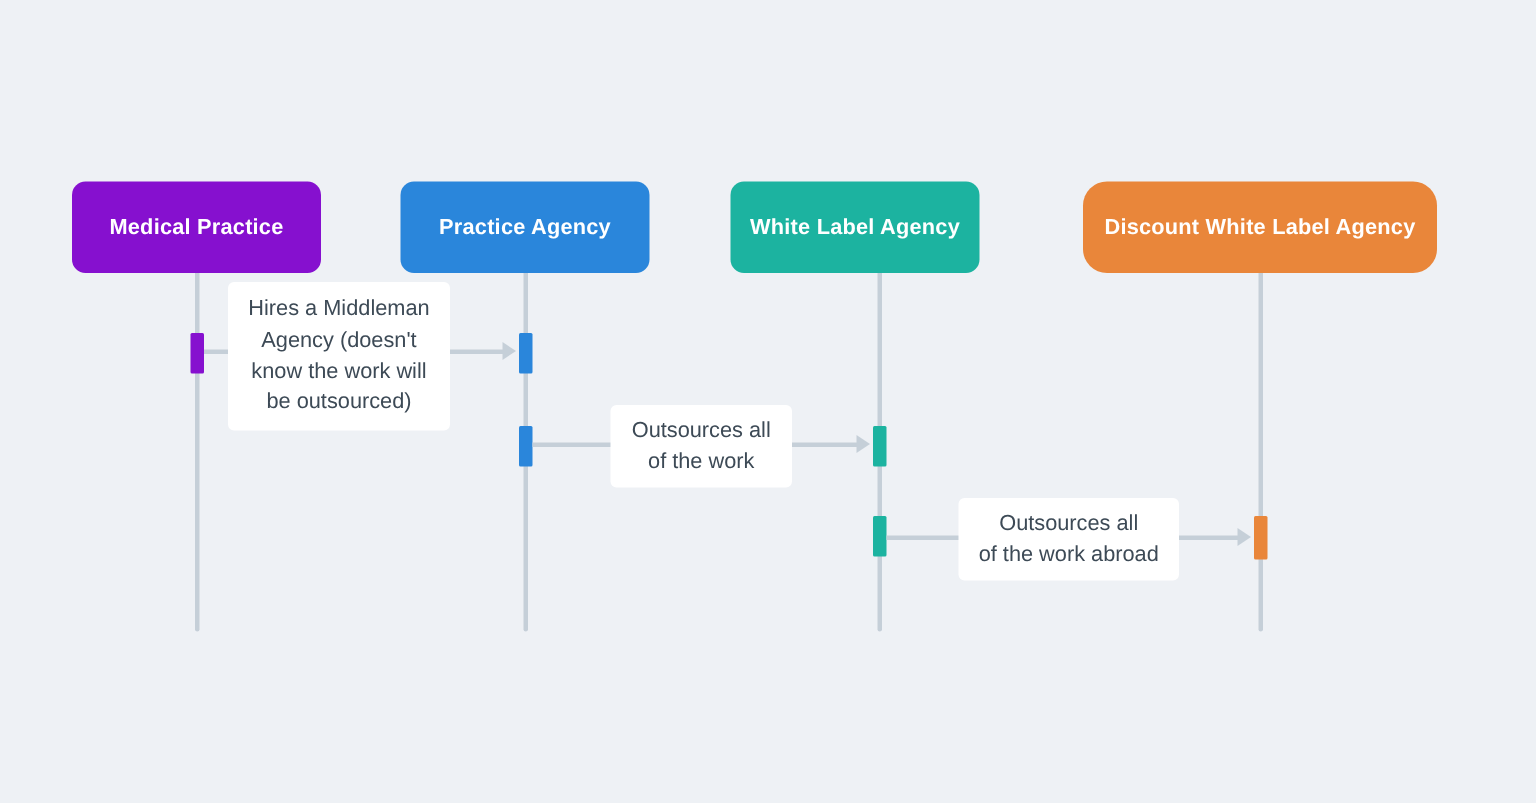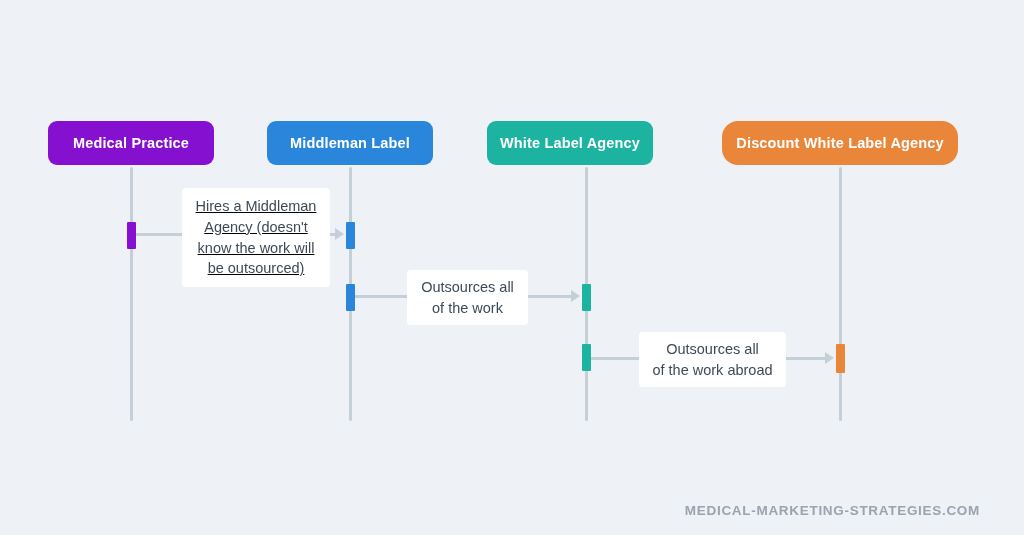--- a/index.html
+++ b/index.html
@@ -23,21 +23,21 @@
   .lifeline {
     position: absolute;
     width: 3px;
     background: #c5cfd8;
     border-radius: 2px;
   }
 
   
   .participant {
     position: absolute;
-    height: 44px;
+    height: 61px;
     border-radius: 9px;
     display: flex;
     align-items: center;
     justify-content: center;
     box-sizing: border-box;
     padding: 0 20px;
   }
   .participant-label {
     color: #ffffff;
     font-size: 14.5px;
@@ -106,21 +106,21 @@
 
   <div class="lifeline" id="ll0" style="left: 130px; top: 167px; height: 254px;"></div>
   <div class="lifeline" id="ll1" style="left: 349px; top: 167px; height: 254px;"></div>
   <div class="lifeline" id="ll2" style="left: 585px; top: 167px; height: 254px;"></div>
   <div class="lifeline" id="ll3" style="left: 839px; top: 167px; height: 254px;"></div>
 
   <div class="participant" id="p0" style="left: 48px; top: 121px; width: 166px; background: rgb(134, 16, 207);">
     <span class="participant-label">Medical Practice</span>
   </div>
   <div class="participant" id="p1" style="left: 267px; top: 121px; width: 166px; background: rgb(42, 134, 219);">
-    <span class="participant-label">Middleman Label</span>
+    <span class="participant-label">Practice Agency</span>
   </div>
   <div class="participant" id="p2" style="left: 487px; top: 121px; width: 166px; background: rgb(28, 179, 160);">
     <span class="participant-label">White Label Agency</span>
   </div>
   <div class="participant" id="p3" style="left: 722px; top: 121px; width: 236px; background: rgb(233, 134, 58); border-radius: 16px;">
     <span class="participant-label">Discount White Label Agency</span>
   </div>
 
   <div id="activations-layer">
       <div class="activation" style="left: 127px; top: 222px; height: 27px; background: rgb(134, 16, 207);"></div>
@@ -133,30 +133,29 @@
 
   <div id="arrows-layer">
       <div class="arrow-line" style="left: 136px; top: 233px; width: 200px; background: rgb(197, 207, 216);"></div>
       <div class="arrow-head" style="left: 335px; top: 228px; border-left-color: rgb(197, 207, 216);"></div>
       <div class="arrow-line" style="left: 355px; top: 295px; width: 217px; background: rgb(197, 207, 216);"></div>
       <div class="arrow-head" style="left: 571px; top: 290px; border-left-color: rgb(197, 207, 216);"></div>
       <div class="arrow-line" style="left: 591px; top: 357px; width: 235px; background: rgb(197, 207, 216);"></div>
       <div class="arrow-head" style="left: 825px; top: 352px; border-left-color: rgb(197, 207, 216);"></div>
     </div>
 
-  <div class="msg-box" id="m0" style="left: 182px; top: 188px; width: 148px; height: 99px; text-decoration: underline;">
+  <div class="msg-box" id="m0" style="left: 152px; top: 188px; width: 148px; height: 99px;">
     <span class="msg-text">Hires a Middleman
 Agency (doesn't
 know the work will
 be outsourced)</span>
   </div>
   <div class="msg-box" id="m1" style="left: 407px; top: 270px; width: 121px; height: 55px;">
     <span class="msg-text">Outsources all
 of the work</span>
   </div>
   <div class="msg-box" id="m2" style="left: 639px; top: 332px; width: 147px; height: 55px;">
     <span class="msg-text">Outsources all
 of the work abroad</span>
   </div>
 
-  <div class="footer" style="color: rgb(152, 164, 176);">MEDICAL-MARKETING-STRATEGIES.COM</div>
 
 </div>
 
 </body></html>

